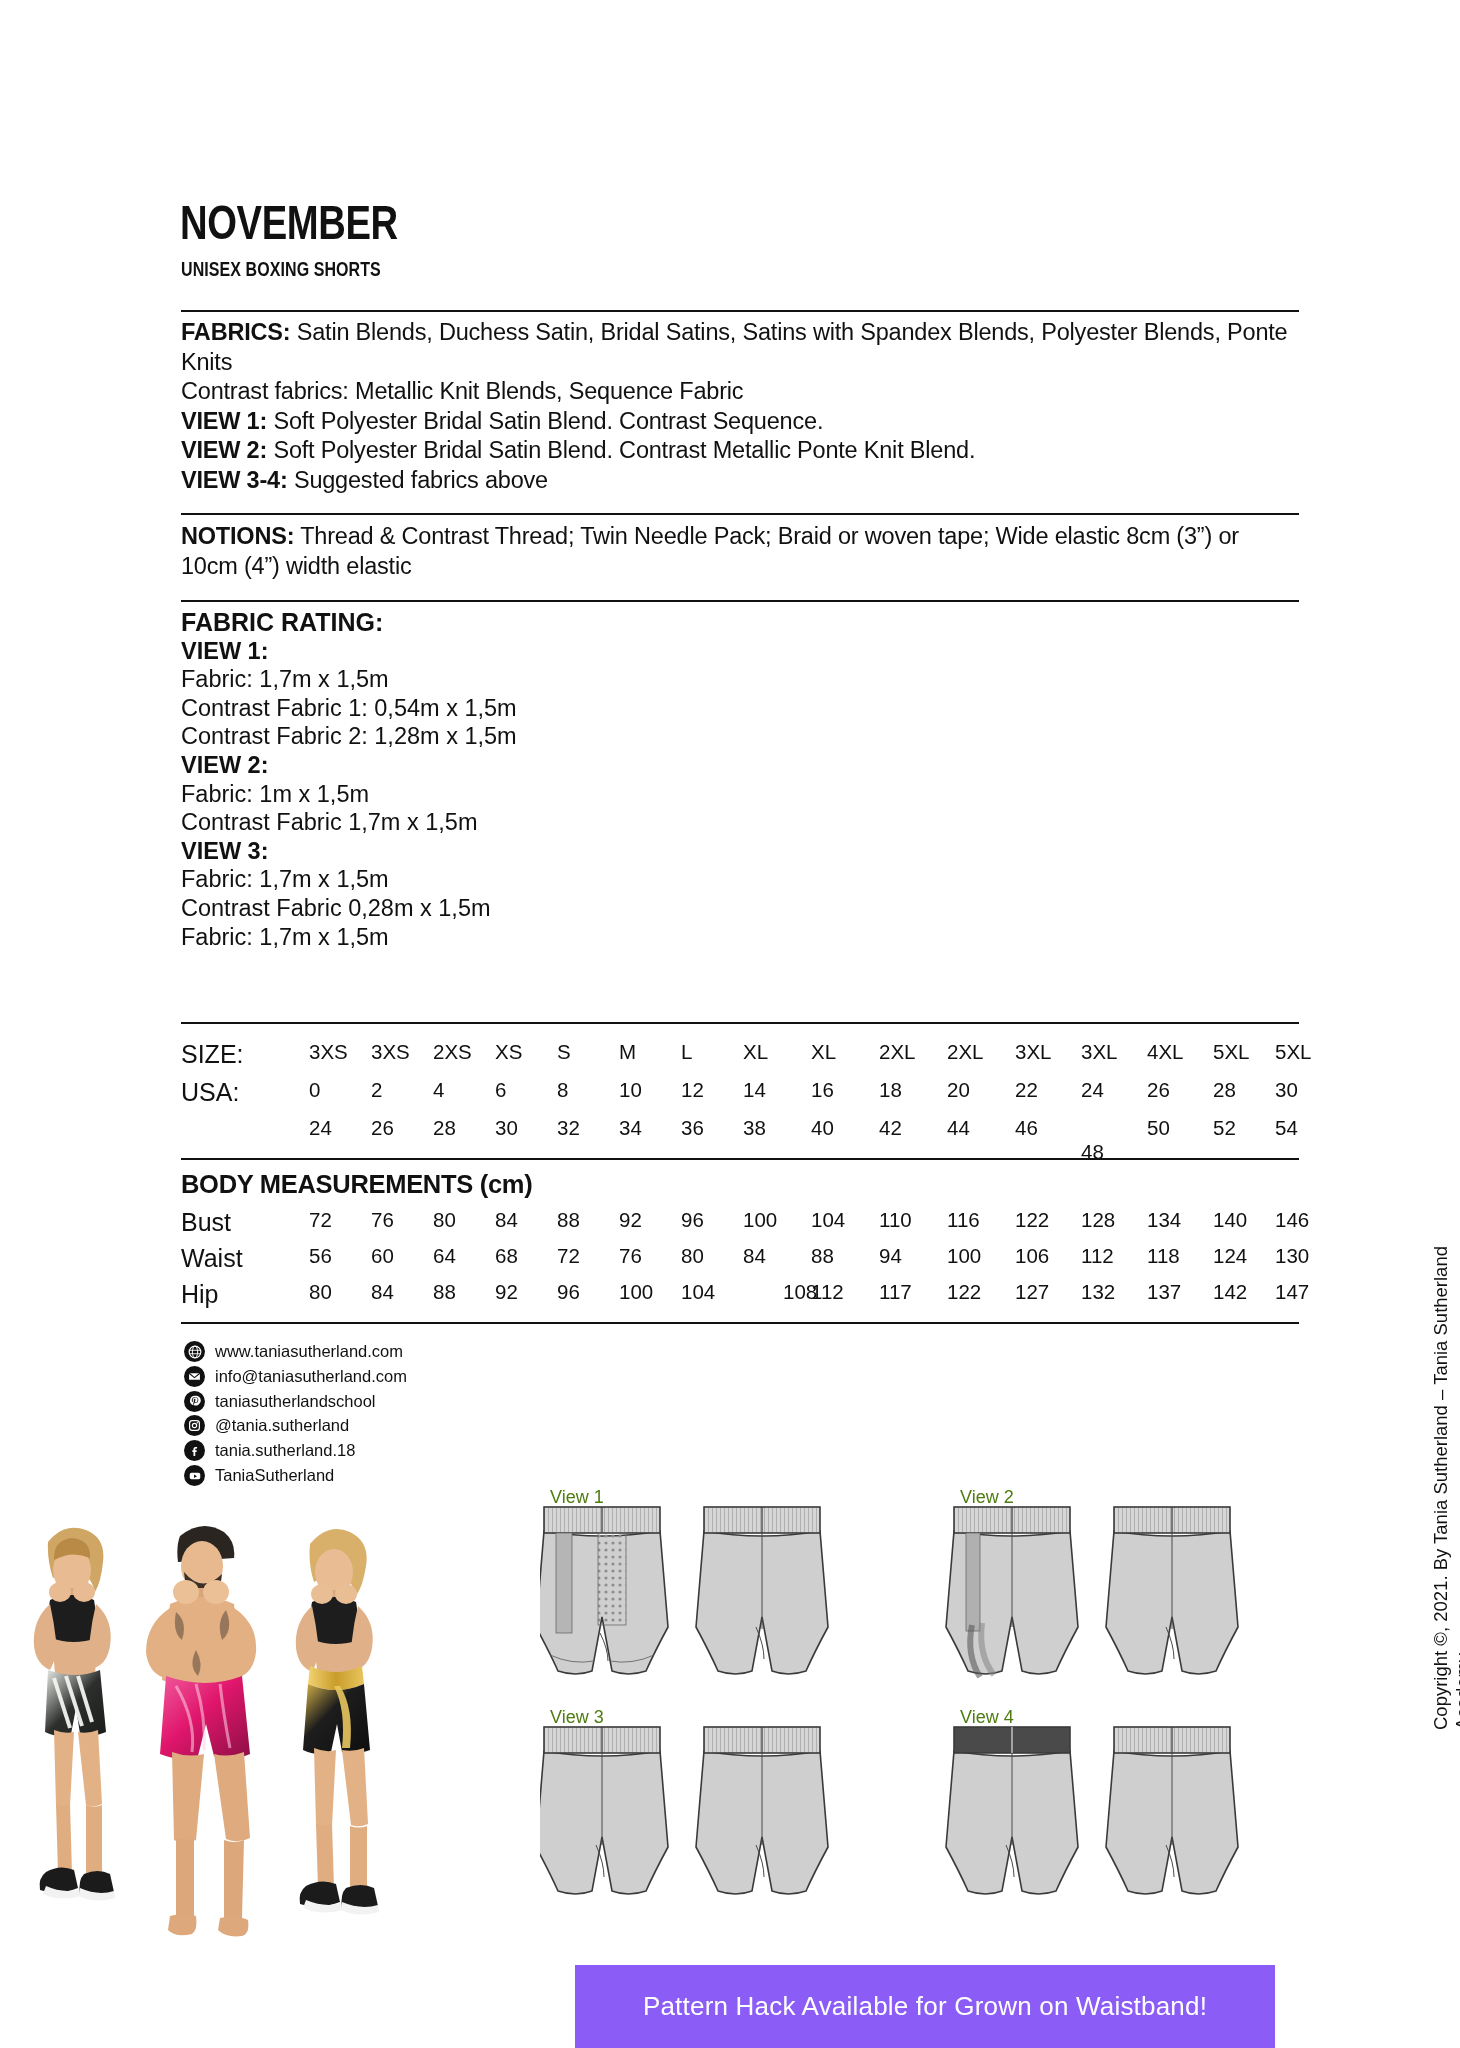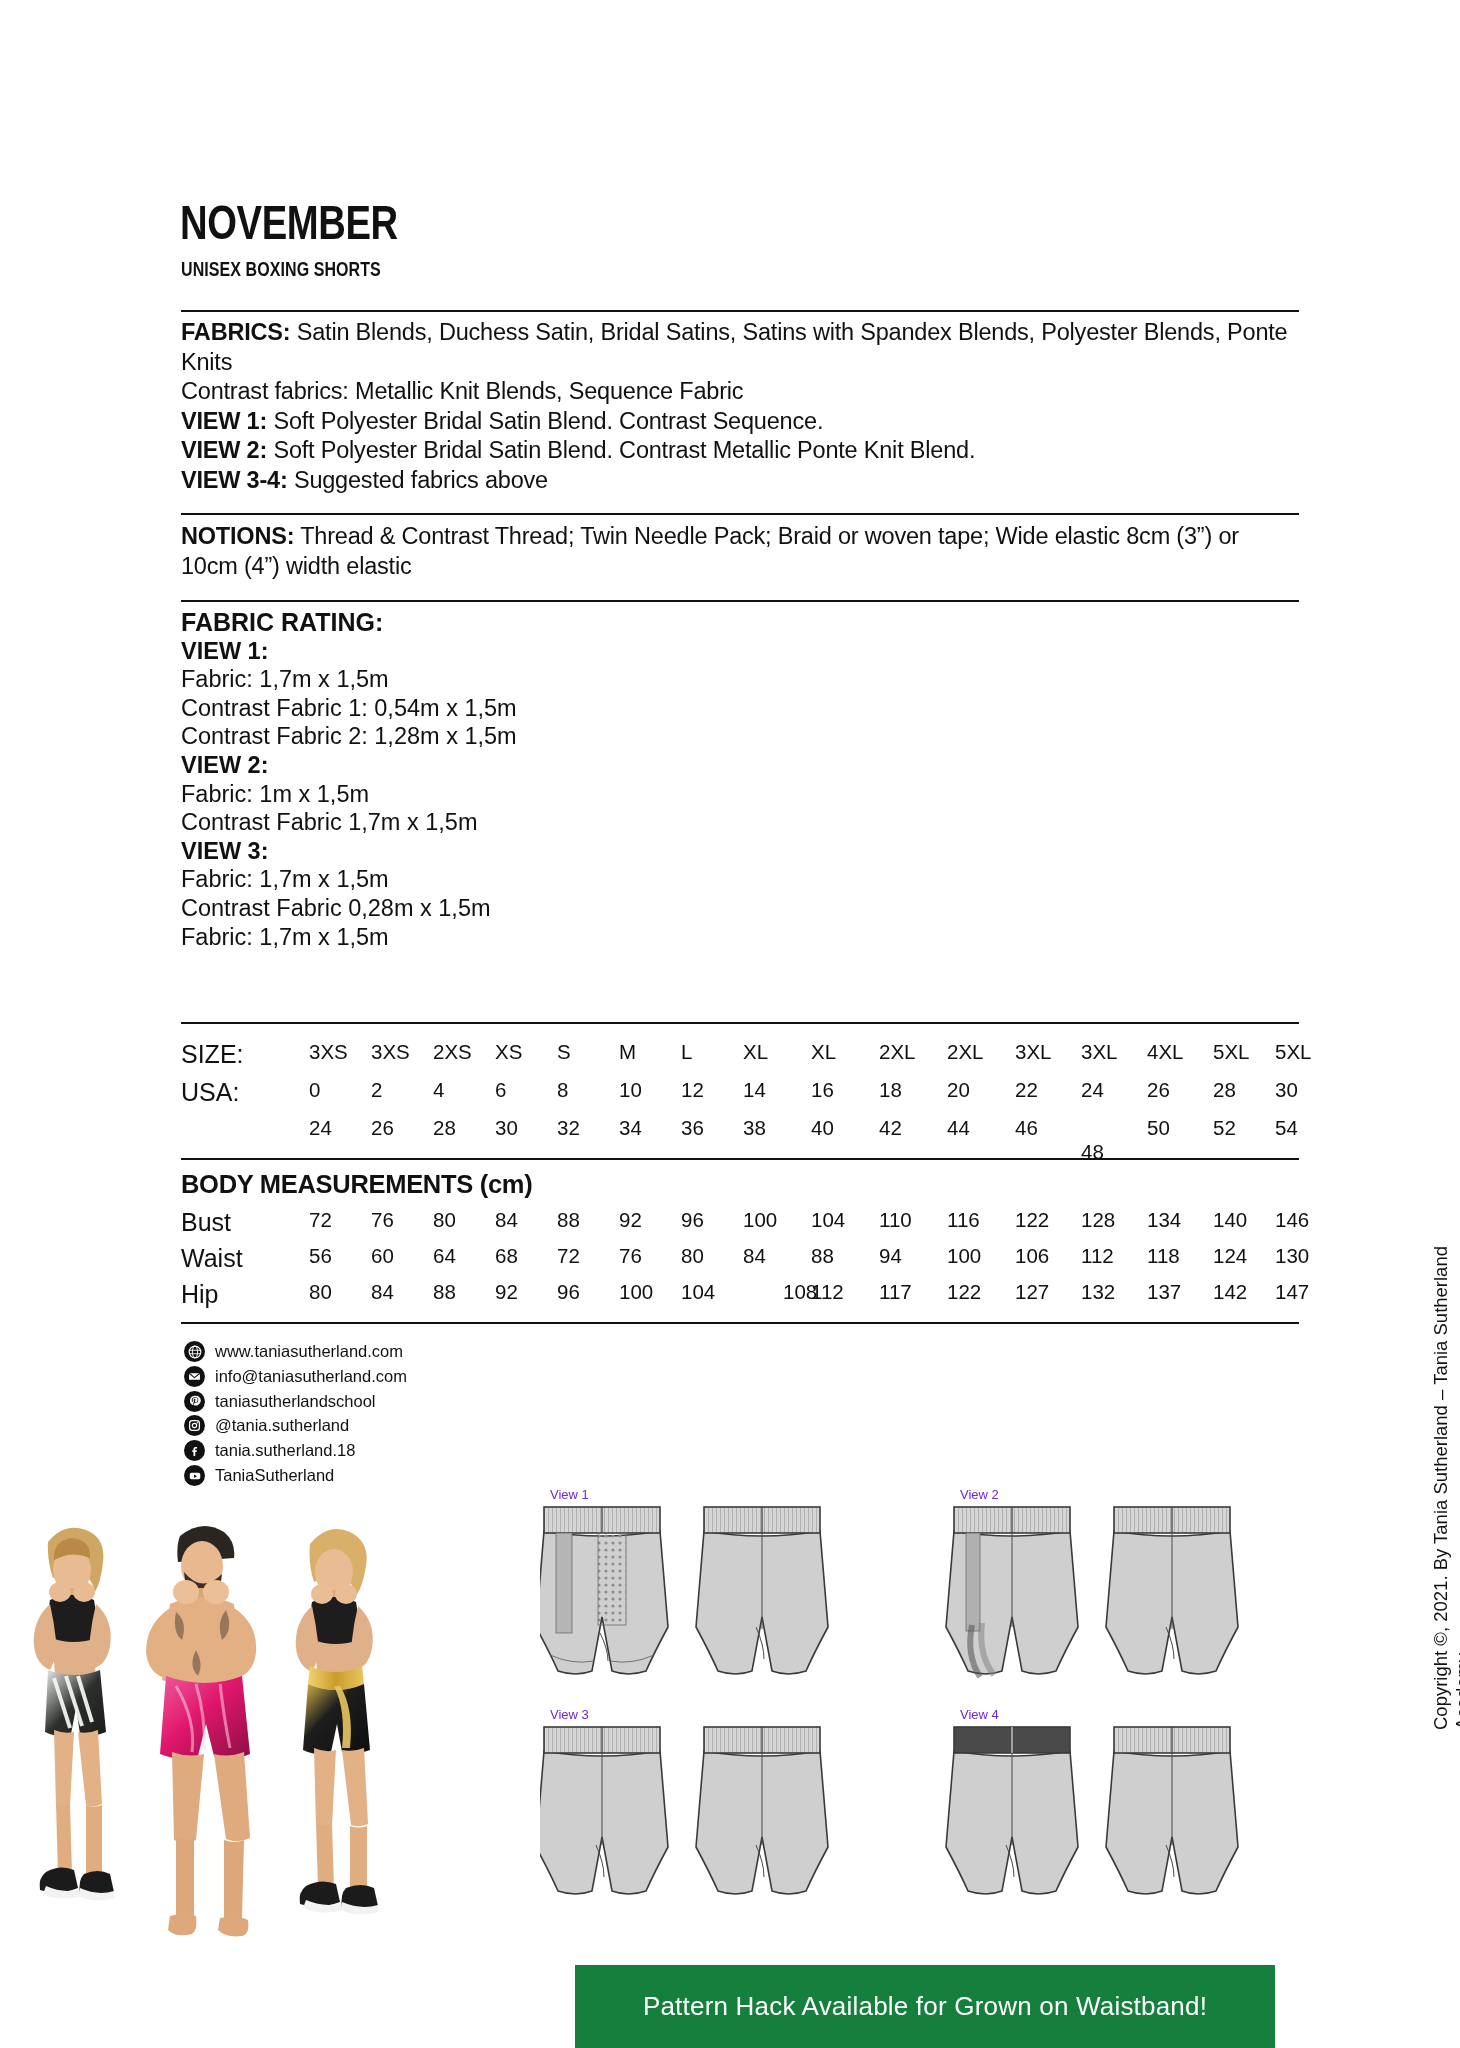--- a/index.html
+++ b/index.html
@@ -51,26 +51,26 @@
     right:30px;top:1170px;
     width:560px;
     transform:rotate(-90deg);
     transform-origin:right top;
     text-align:left;
   }
   .side-big{font-size:18.5px;}
 
   
   .flats{position:absolute;left:540px;top:1505px;width:730px;height:420px;}
-  .viewlbl{position:absolute;font-size:13px;color:#6d28d9;}
+  .viewlbl{position:absolute;font-size:18px;color:#4d7c0f;}
 
   
   .banner{
     position:absolute;left:575px;top:1965px;width:700px;height:83px;
-    background:#15803d;display:flex;align-items:center;justify-content:center;
+    background:#8b5cf6;display:flex;align-items:center;justify-content:center;
   }
   .banner span{font-size:26px;color:#fff;letter-spacing:0.2px;}
 
   
   .models{position:absolute;left:10px;top:1500px;width:520px;height:548px;}
 </style>
 </head>
 <body>
 
 <div class="page">

